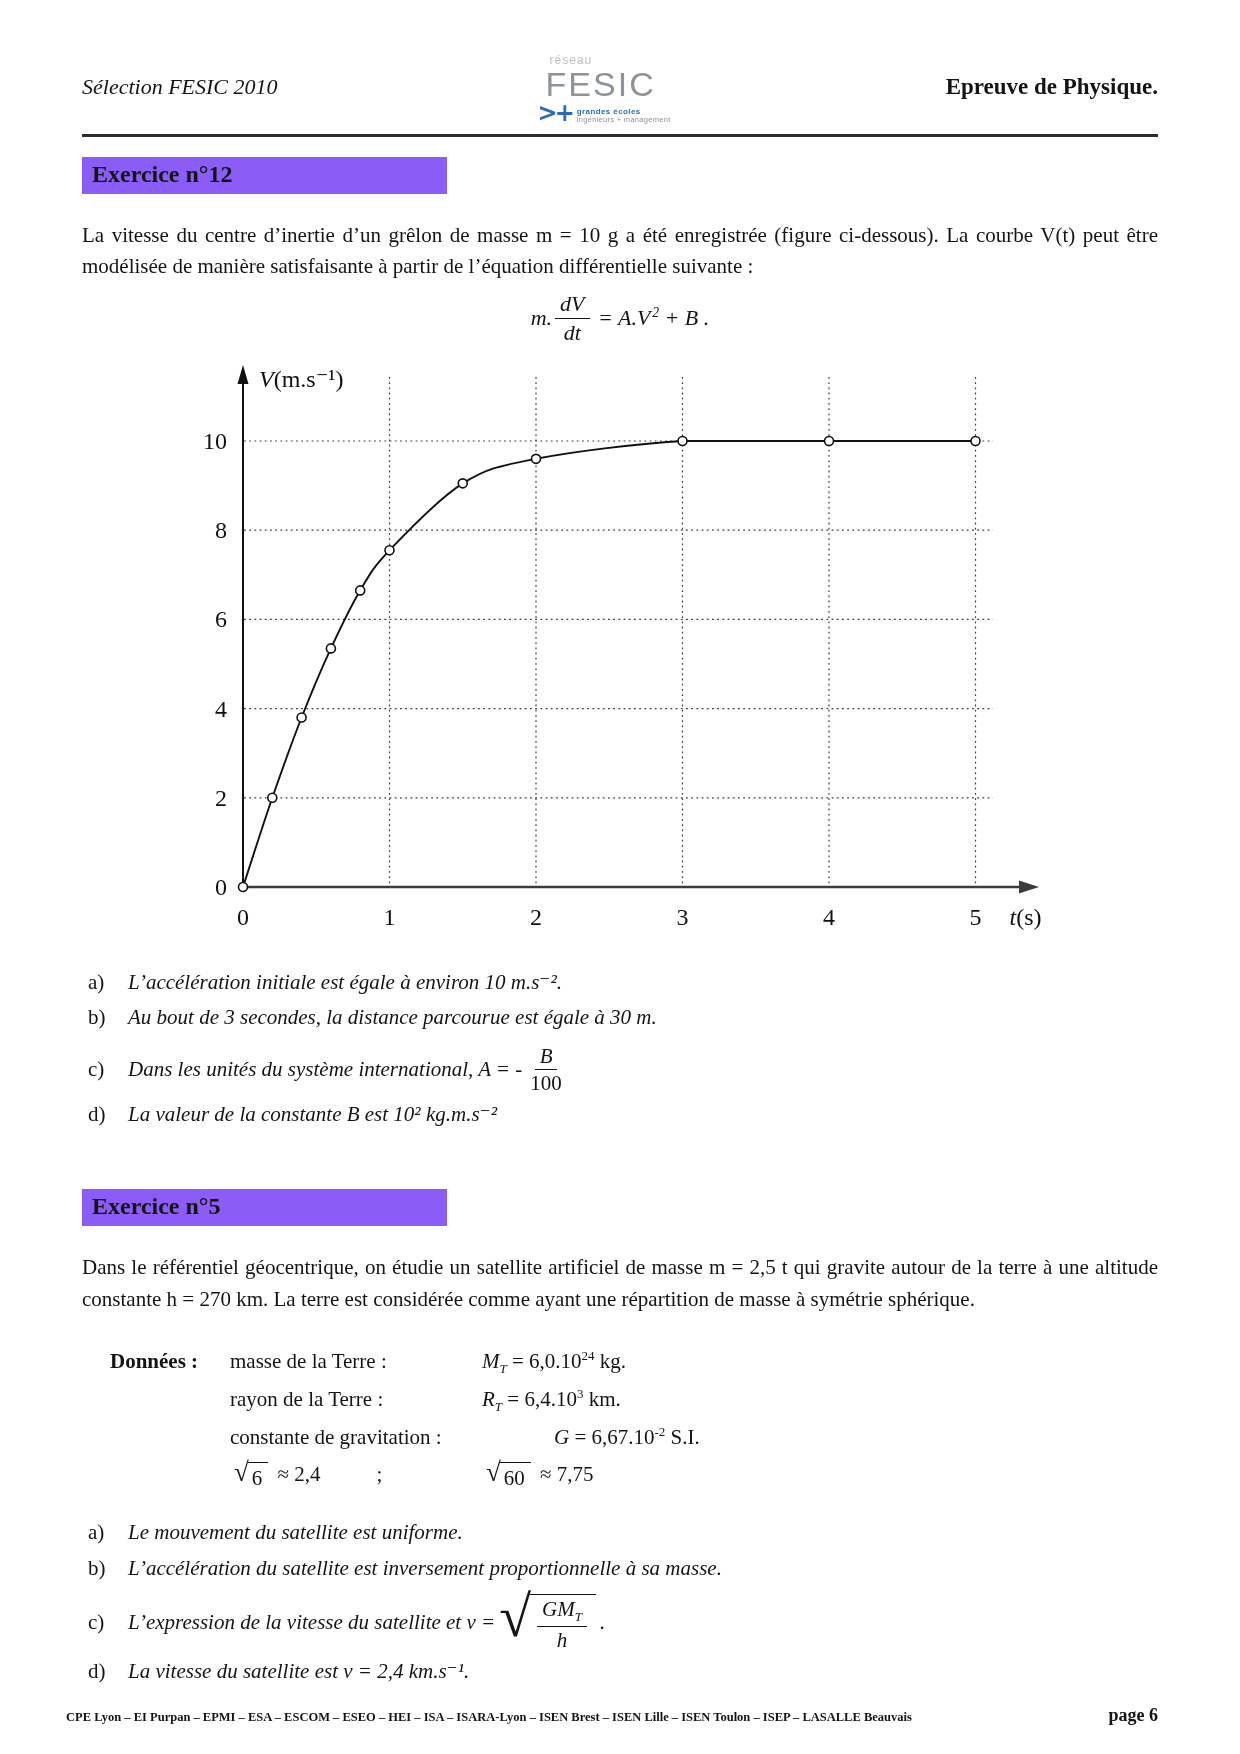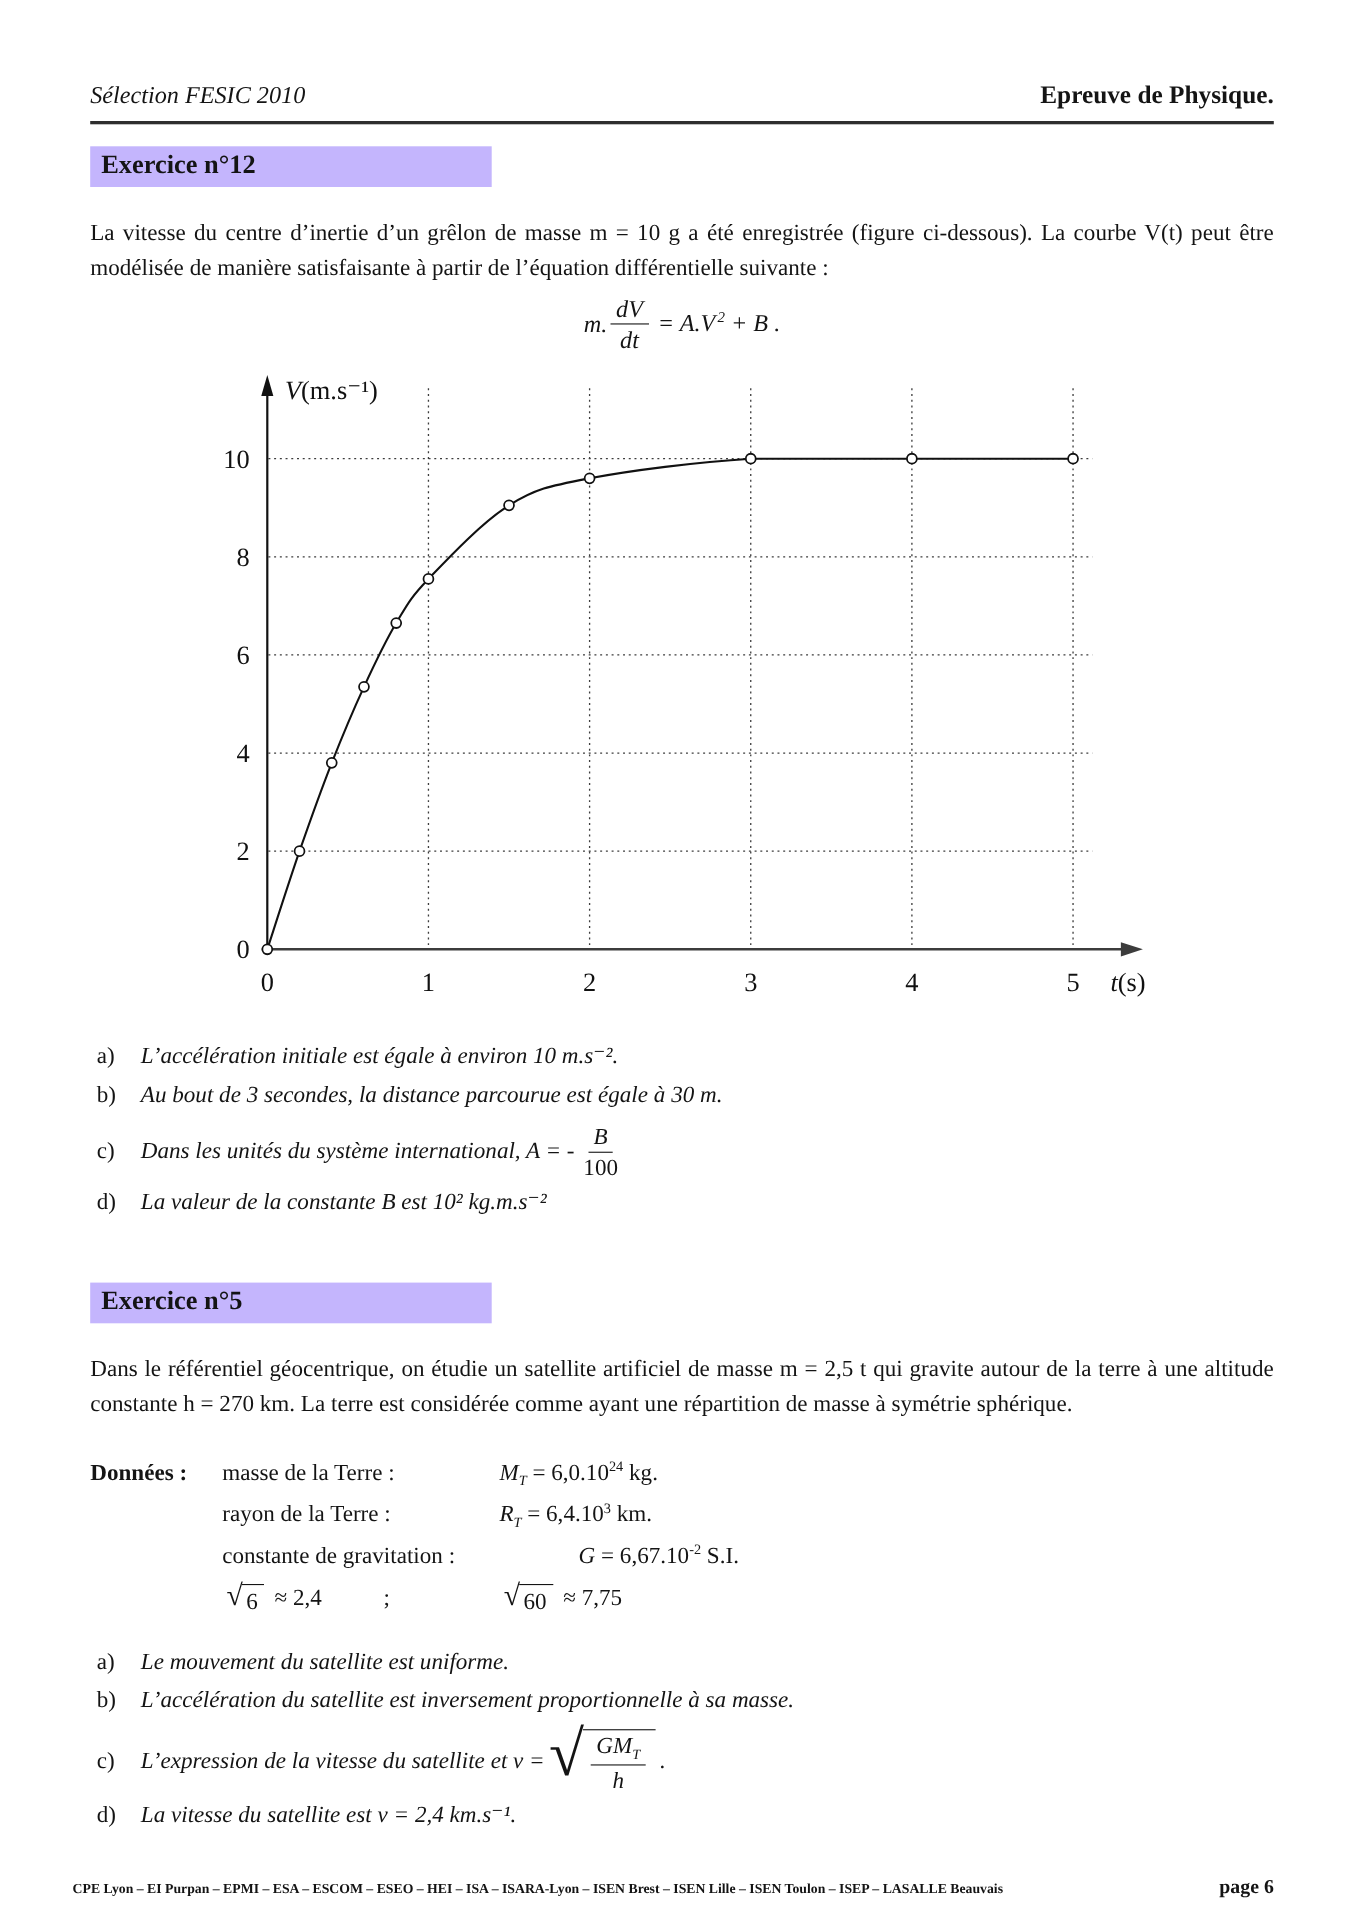--- a/index.html
+++ b/index.html
@@ -15,21 +15,21 @@
   .logo .reseau{font-family:"Liberation Sans",sans-serif;font-size:12px;color:#bcc0c3;margin-left:28px;letter-spacing:1px;}
   .logo .fesic{font-family:"Liberation Sans",sans-serif;font-size:34px;color:#8e9398;letter-spacing:2px;margin-left:24px;margin-top:1px;}
   .logo .tagrow{display:flex;align-items:flex-start;margin-left:16px;margin-top:2px;}
   .logo .mark{color:#2b6cb8;font-family:"DejaVu Sans",sans-serif;font-weight:900;font-size:24px;letter-spacing:-3px;line-height:0.85;}
   .logo .taglines{display:flex;flex-direction:column;margin-left:5px;padding-top:5px;}
   .logo .tl1{font-family:"Liberation Sans",sans-serif;font-weight:bold;font-size:8px;color:#2b6cb8;letter-spacing:.4px;}
   .logo .tl2{font-family:"Liberation Sans",sans-serif;font-size:7.5px;color:#8e9398;letter-spacing:.3px;}
   .rule{border-top:3px solid #2e2e2e;margin-top:10px;}
 
   
-  .ex-title{width:365px;box-sizing:border-box;background:#c4b5fd;font-weight:bold;font-size:24px;
+  .ex-title{width:365px;box-sizing:border-box;background:#8b5cf6;font-weight:bold;font-size:24px;
             padding:4px 10px 6px;margin-top:20px;}
   #ex13-title{margin-top:58px;}
 
   .intro{font-size:21px;line-height:1.52;text-align:justify;margin:26px 0 0;}
 
   
   .equation{display:flex;justify-content:center;align-items:center;font-size:22px;font-style:italic;margin-top:8px;}
   .frac{display:inline-flex;flex-direction:column;align-items:center;vertical-align:middle;margin:0 3px;}
   .frac .num{border-bottom:1.6px solid #141414;padding:0 5px 1px;line-height:1.15;text-align:center;}
   .frac .den{padding:1px 5px 0;line-height:1.15;}
@@ -47,36 +47,47 @@
 
   
   .sqrt{display:inline-flex;align-items:flex-start;font-style:italic;margin:0 4px;vertical-align:middle;}
   .sqrt .sign{font-style:normal;line-height:.8;margin-right:-1px;}
   .sqrt .radicand{border-top:1.7px solid #141414;padding:2px 6px 0 4px;}
   .sqrt-big .sign{font-size:58px;}
   .sqrt-small .sign{font-size:27px;}
   .sqrt-small .radicand{padding-top:3px;}
 
   
-  .donnees{display:grid;grid-template-columns:120px 252px auto;row-gap:9px;font-size:21px;margin-top:32px;align-items:baseline;}
+  .donnees{display:grid;grid-template-columns:120px 252px auto;row-gap:9px;font-size:21px;margin-top:32px;align-items:baseline;margin-left:28px;}
   .donnees .dlabel{font-weight:bold;}
   .donnees .g-indent{margin-left:72px;}
   .approx-sep{margin:0 52px 0 56px;}
 
   footer{position:absolute;left:66px;right:82px;bottom:28px;display:flex;justify-content:space-between;align-items:baseline;}
   .f-left{font-weight:bold;font-size:12.5px;}
   .f-right{font-weight:bold;font-size:18px;margin-left:32px;}
 </style>
 </head>
 <body>
 
 <div class="page">
 
   <header>
     <div class="h-left">Sélection FESIC 2010</div>
+    <div class="logo">
+      <div class="reseau">réseau</div>
+      <div class="fesic">FESIC</div>
+      <div class="tagrow">
+        <span class="mark">&gt;+</span>
+        <span class="taglines">
+          <span class="tl1">grandes écoles</span>
+          <span class="tl2">ingénieurs + management</span>
+        </span>
+      </div>
+    </div>
     <div class="h-right">Epreuve de Physique.</div>
   </header>
   <div class="rule"></div>
 
   <section>
     <div class="ex-title">Exercice n°12</div>
     <p class="intro">La vitesse du centre d’inertie d’un grêlon de masse m = 10 g a été enregistrée (figure ci-dessous). La courbe V(t) peut être modélisée de manière satisfaisante à partir de l’équation différentielle suivante :</p>
 
     <div class="equation">
       <span>m.</span><span class="frac">

